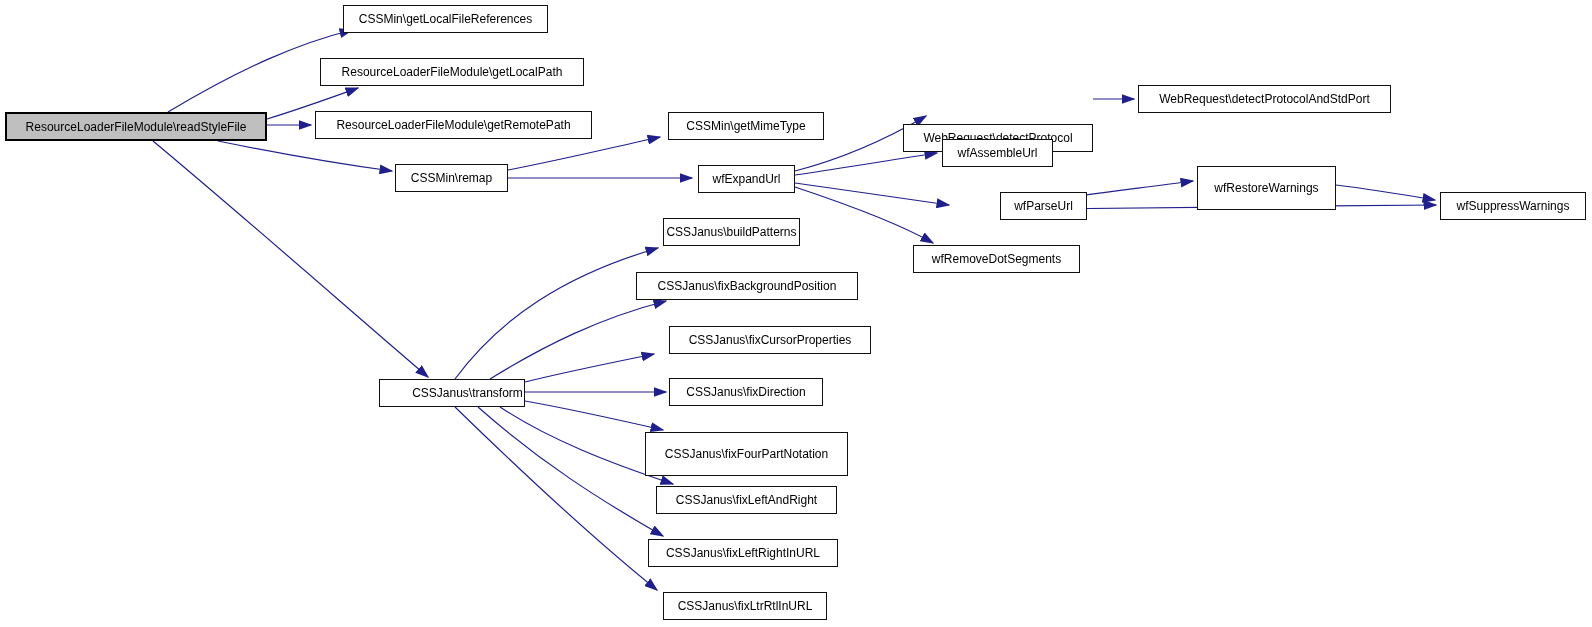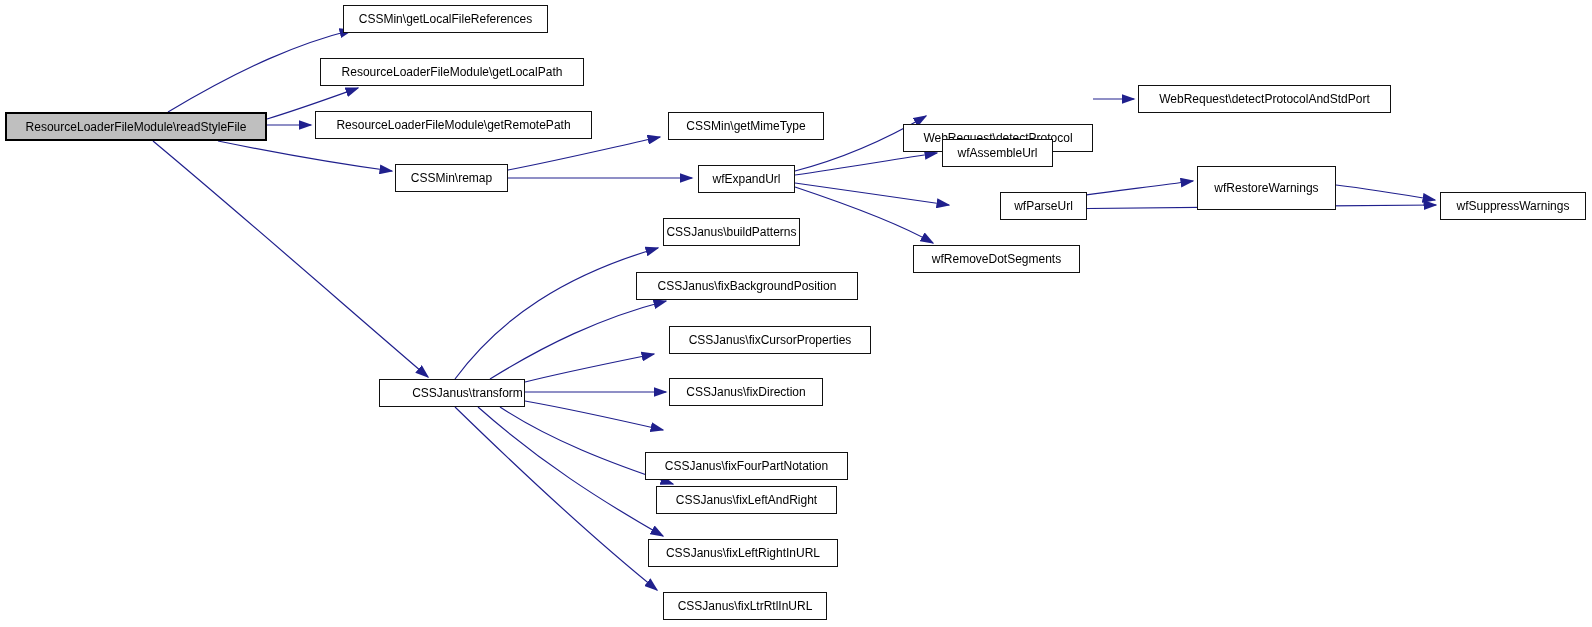--- a/index.html
+++ b/index.html
@@ -83,21 +83,21 @@
   <div class="node" style="left:379px;top:379px;width:146px;height:28px;padding-left:31px;">CSSJanus\transform</div>
 
   <div class="node" style="left:663px;top:218px;width:137px;height:28px;">CSSJanus\buildPatterns</div>
 
   <div class="node" style="left:636px;top:272px;width:222px;height:28px;">CSSJanus\fixBackgroundPosition</div>
 
   <div class="node" style="left:645px;top:326px;width:202px;height:28px;margin-left:24px;">CSSJanus\fixCursorProperties</div>
 
   <div class="node" style="left:669px;top:378px;width:154px;height:28px;">CSSJanus\fixDirection</div>
 
-  <div class="node" style="left:645px;top:452px;width:203px;height:28px;">CSSJanus\fixFourPartNotation</div>
+  <div class="node" style="left:645px;top:432px;width:203px;height:44px;">CSSJanus\fixFourPartNotation</div>
 
   <div class="node" style="left:656px;top:486px;width:181px;height:28px;">CSSJanus\fixLeftAndRight</div>
 
   <div class="node" style="left:648px;top:539px;width:190px;height:28px;">CSSJanus\fixLeftRightInURL</div>
 
   <div class="node" style="left:663px;top:592px;width:164px;height:28px;">CSSJanus\fixLtrRtlInURL</div>
 
   <div class="node" style="left:903px;top:85px;width:190px;height:28px;margin-top:39px;">WebRequest\detectProtocol</div>
 
   <div class="node" style="left:1138px;top:85px;width:253px;height:28px;">WebRequest\detectProtocolAndStdPort</div>

